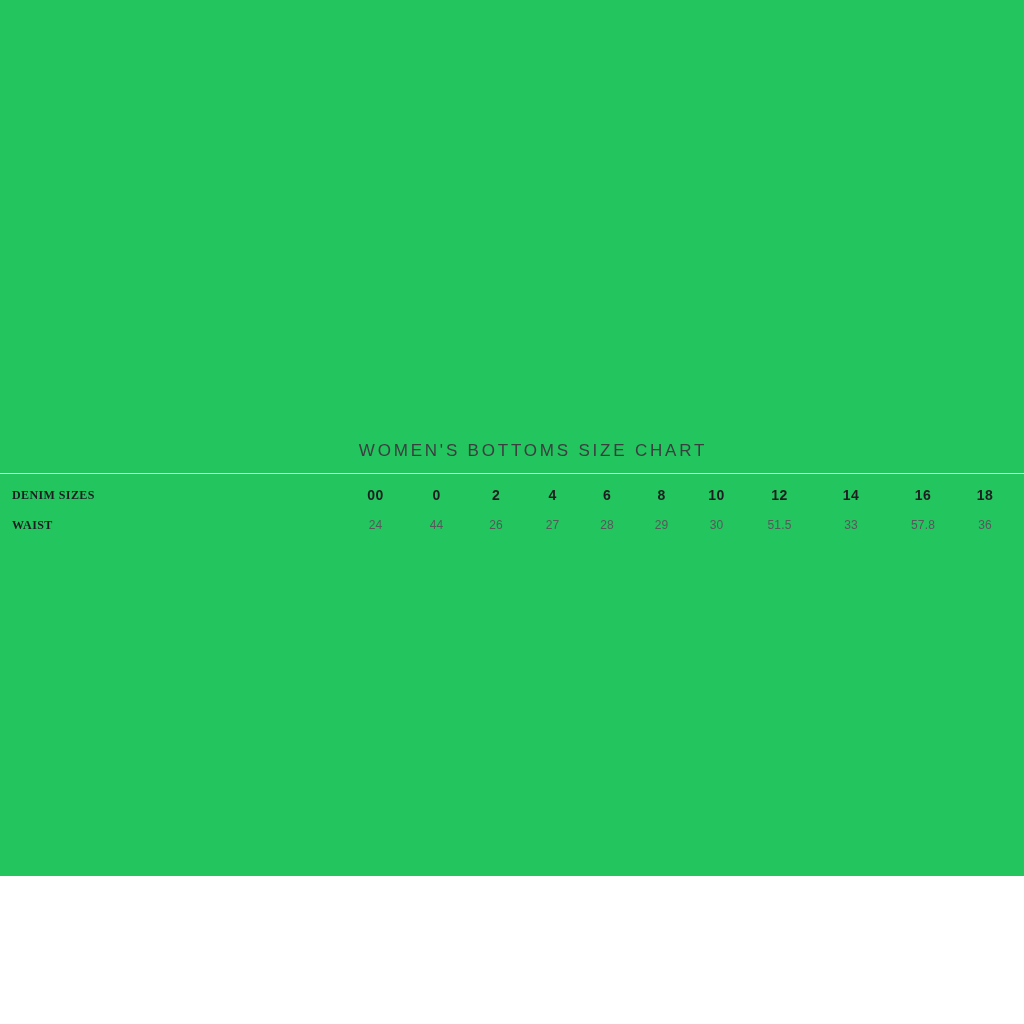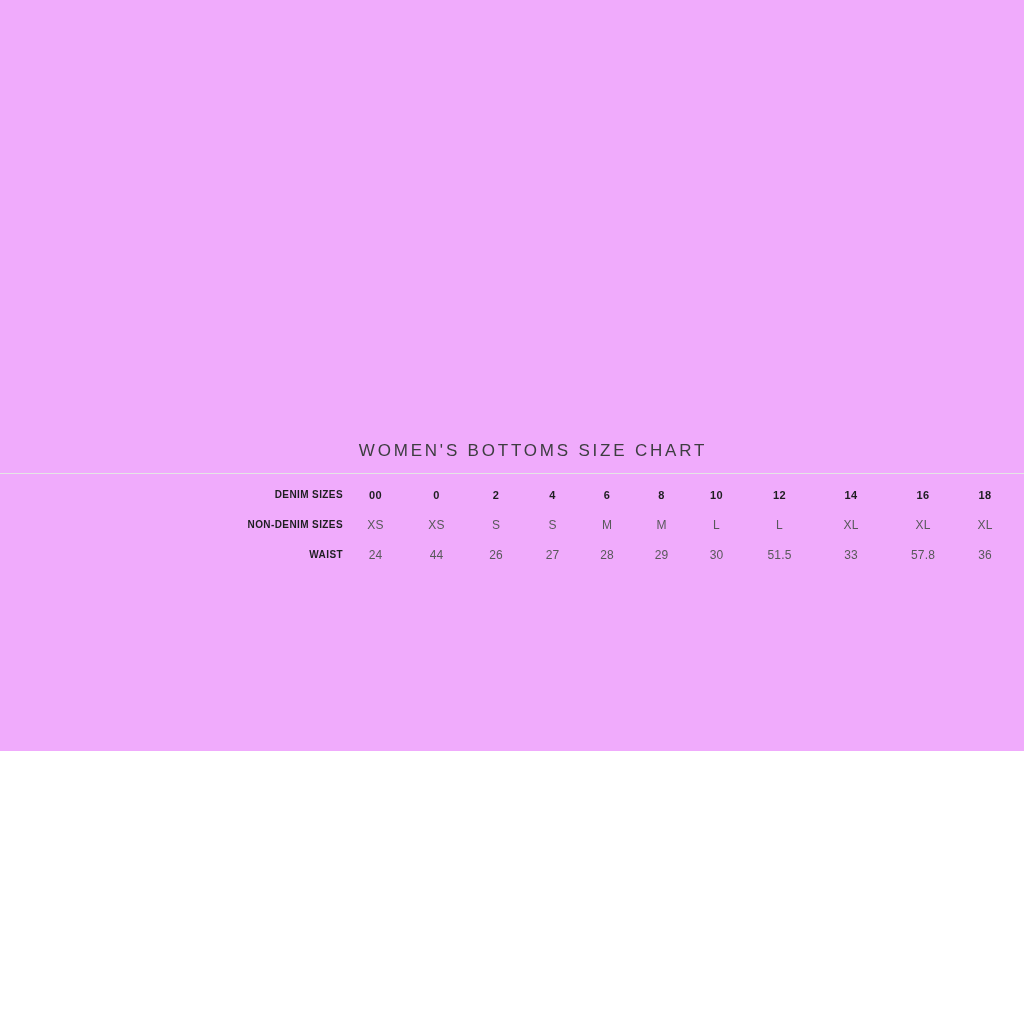--- a/index.html
+++ b/index.html
@@ -6,22 +6,22 @@
     margin: 0;
     padding: 0;
     background: #ffffff;
     width: 1024px;
     height: 1024px;
     overflow: hidden;
     font-family: "Liberation Sans", sans-serif;
   }
   .page {
     width: 1024px;
-    height: 751px;
-    background: #f0abfc;
+    height: 876px;
+    background: #22c55e;
     box-sizing: border-box;
     padding-top: 441px;
   }
   .chart-title {
     margin: 0 0 12px 0;
     text-align: center;
     font-size: 17px;
     line-height: 20px;
     font-weight: 400;
     letter-spacing: 2.8px;
@@ -43,35 +43,36 @@
     line-height: 14px;
     vertical-align: middle;
     white-space: nowrap;
     overflow: visible;
   }
   table.size-chart tr:first-child th,
   table.size-chart tr:first-child td {
     padding-top: 14px;
   }
   th.row-label {
-    text-align: right;
-    font-size: 10px;
+    text-align: left;
+    font-size: 12px;
     font-weight: 700;
     letter-spacing: 0.4px;
     color: #1e1e20;
+    font-family: Liberation Serif, serif;
   }
   td.value {
     text-align: center;
     font-size: 12px;
     font-weight: 400;
     letter-spacing: 0.2px;
     color: #58585a;
   }
   tr.denim-row td.value {
-    font-size: 11px;
+    font-size: 14px;
     font-weight: 700;
     letter-spacing: 0.4px;
     color: #1e1e20;
   }
   td.value:last-child {
     text-align: center;
     padding-right: 5px;
   }
 </style>
 </head>
@@ -106,34 +107,20 @@
           <td class="value">4</td>
           <td class="value">6</td>
           <td class="value">8</td>
           <td class="value">10</td>
           <td class="value">12</td>
           <td class="value">14</td>
           <td class="value">16</td>
           <td class="value">18</td>
         </tr>
         <tr>
-          <th class="row-label">NON-DENIM SIZES</th>
-          <td class="value">XS</td>
-          <td class="value">XS</td>
-          <td class="value">S</td>
-          <td class="value">S</td>
-          <td class="value">M</td>
-          <td class="value">M</td>
-          <td class="value">L</td>
-          <td class="value">L</td>
-          <td class="value">XL</td>
-          <td class="value">XL</td>
-          <td class="value">XL</td>
-        </tr>
-        <tr>
           <th class="row-label">WAIST</th>
           <td class="value">24</td>
           <td class="value">44</td>
           <td class="value">26</td>
           <td class="value">27</td>
           <td class="value">28</td>
           <td class="value">29</td>
           <td class="value">30</td>
           <td class="value">51.5</td>
           <td class="value">33</td>

